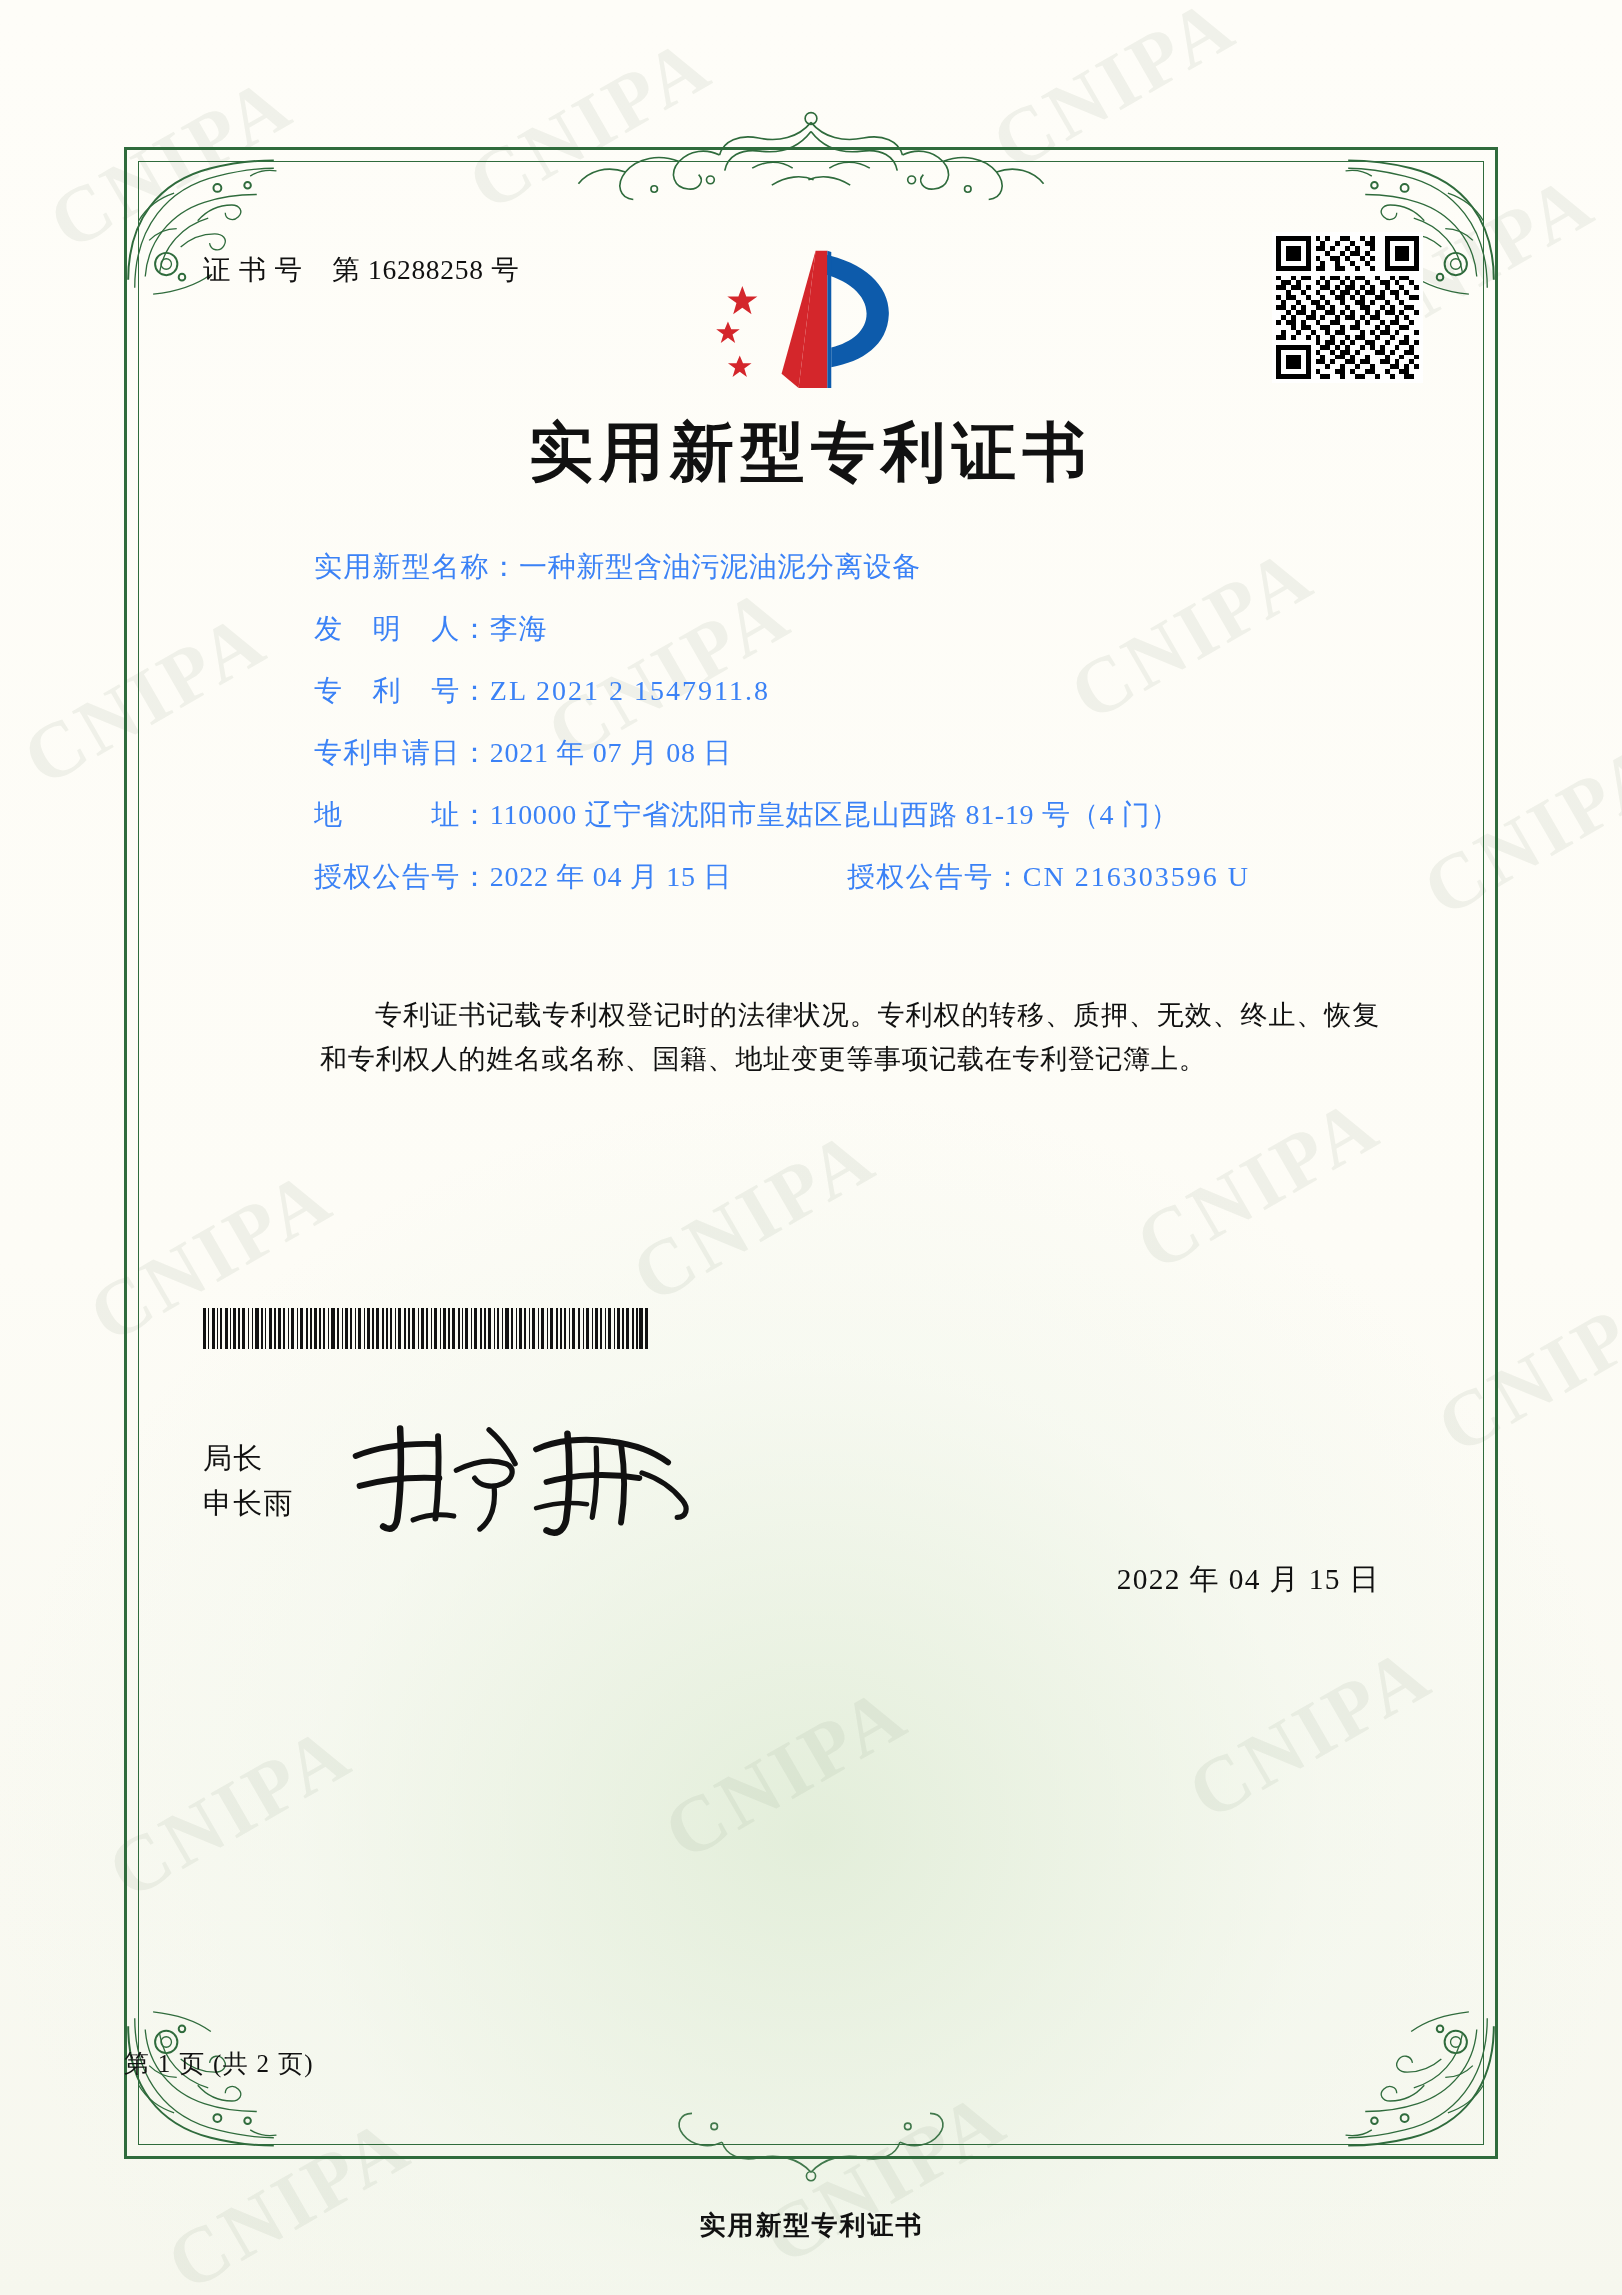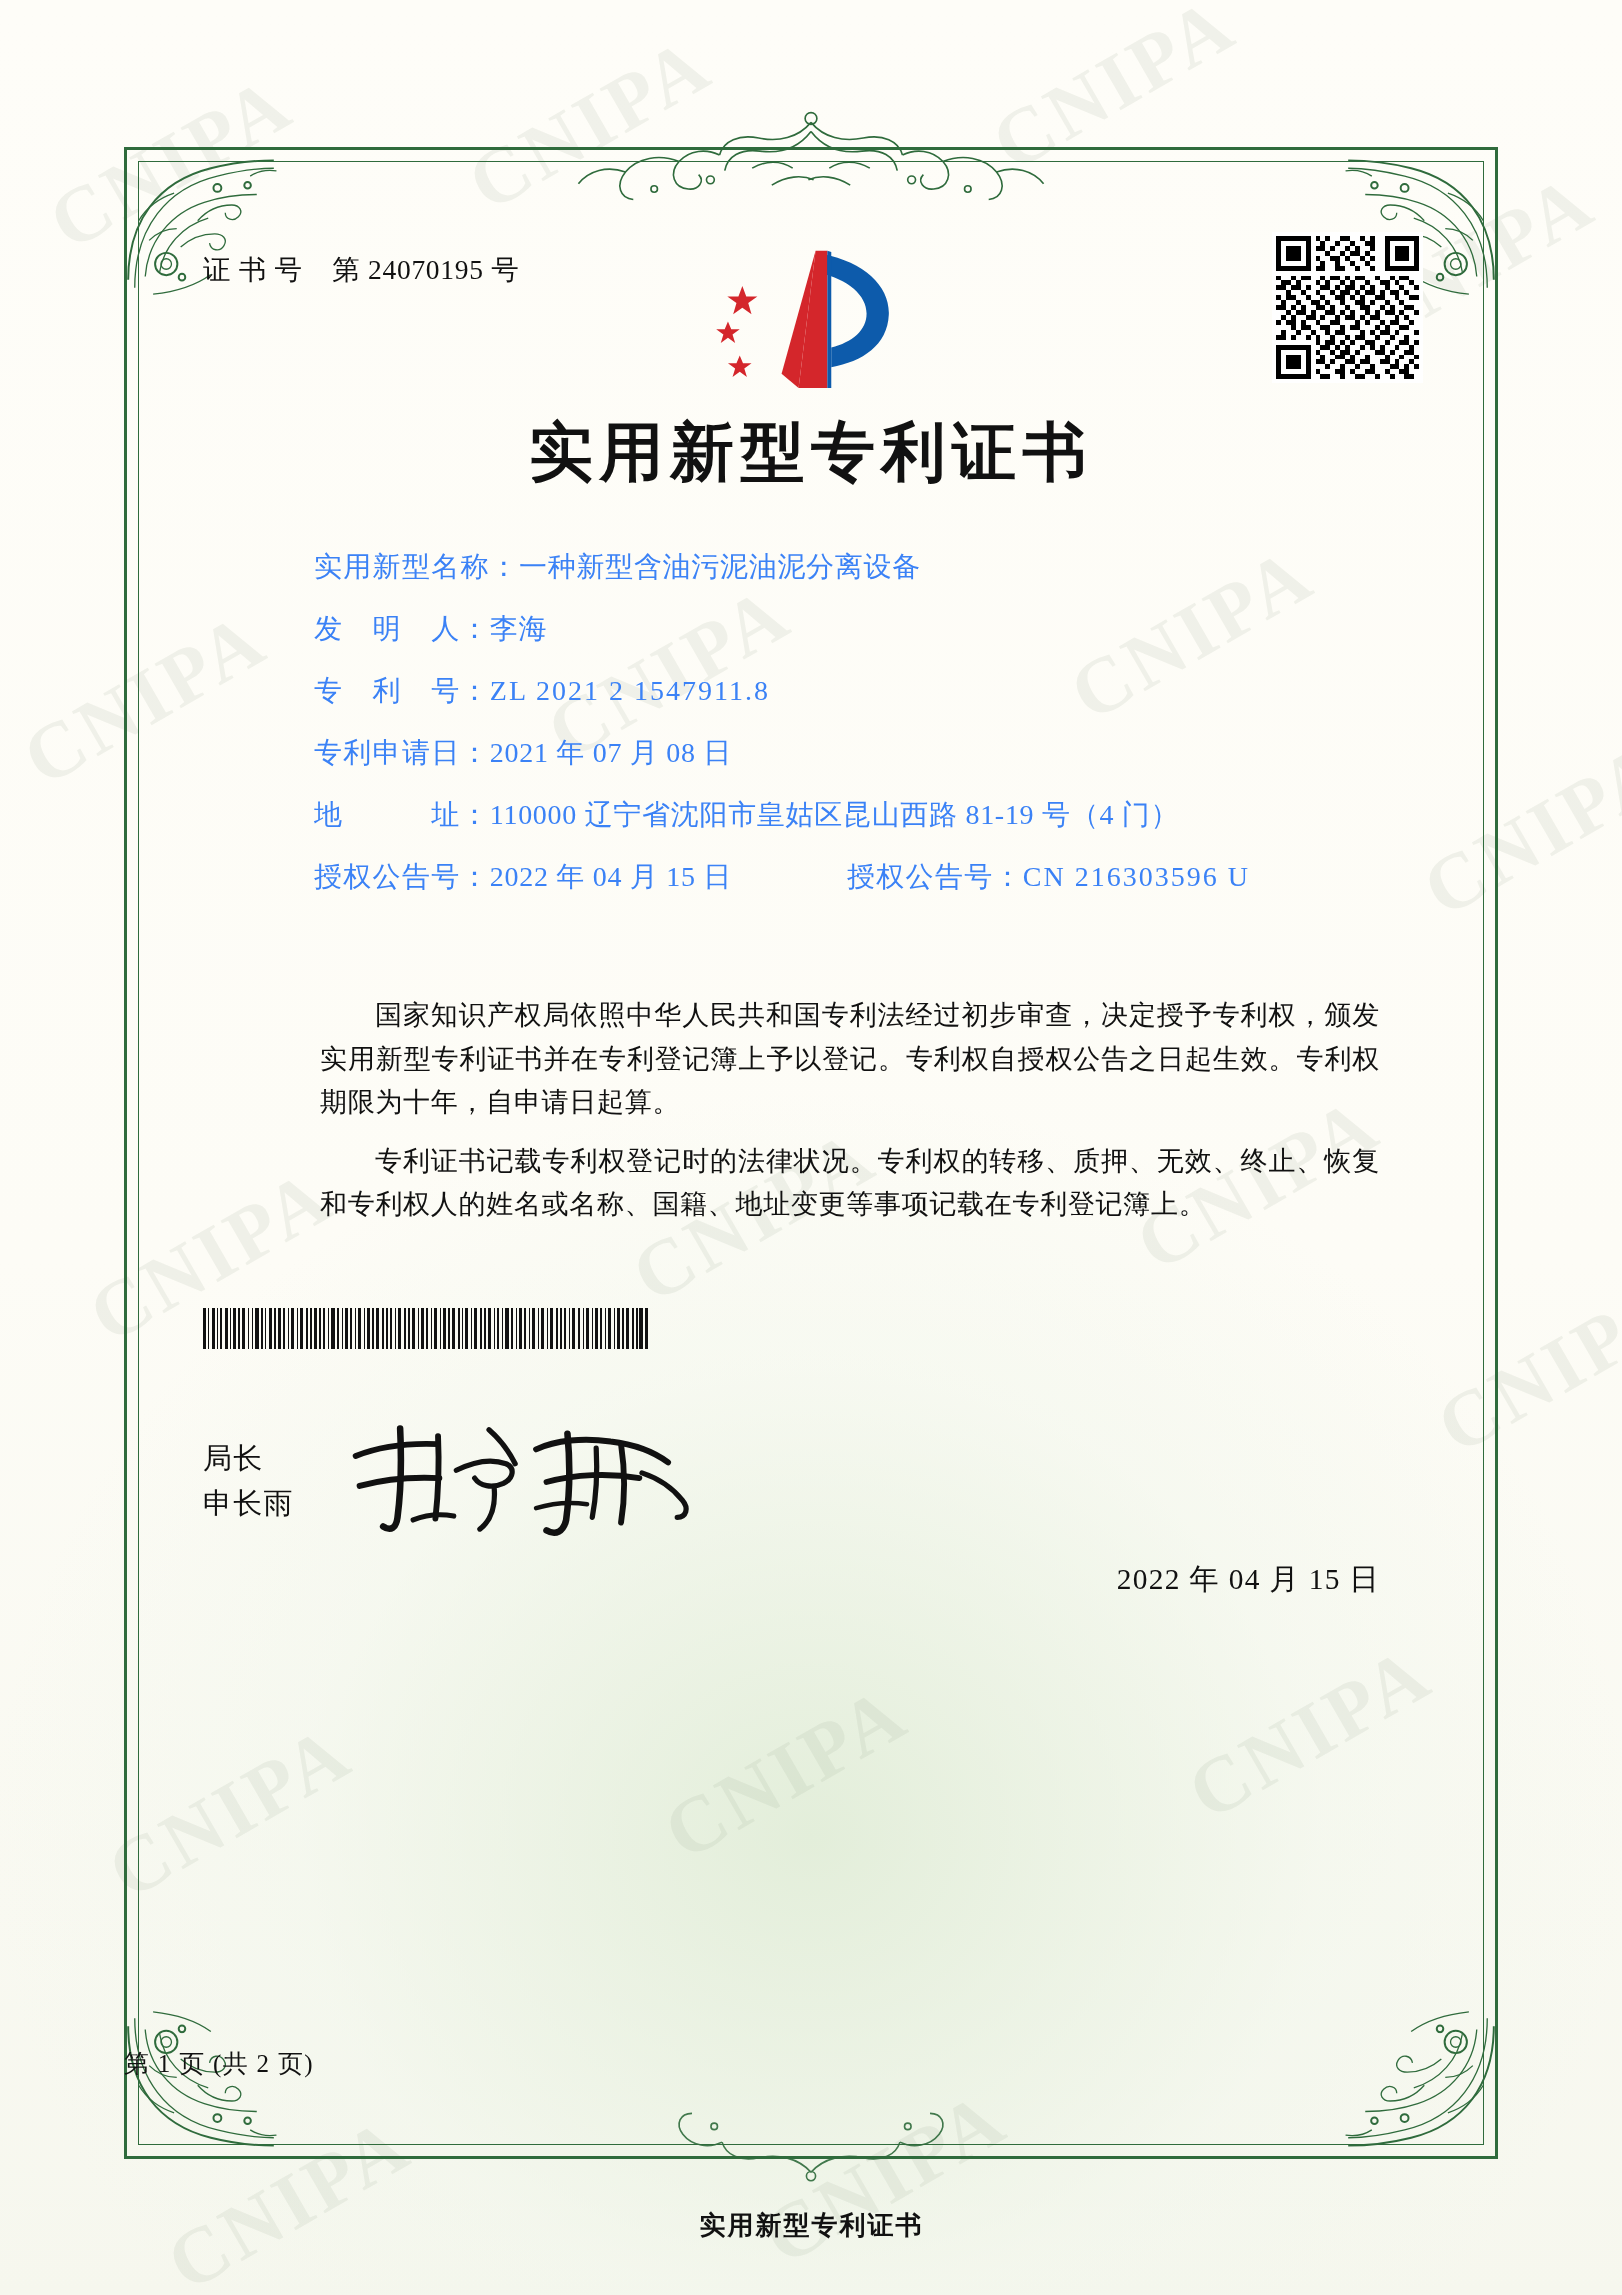--- a/index.html
+++ b/index.html
@@ -393,21 +393,21 @@
         <circle cx="528" cy="88" r="5"></circle>
       </svg>
     </div>
   </div>
 
   <div class="content">
 
     <div class="cert-no">
       <span>证 书 号</span>
       <span style="display:inline-block;width:14.4px;"></span>
-      <span>第 24070195 号</span>
+      <span>第 16288258 号</span>
     </div>
 
     <div class="qr">
       <svg viewBox="0 0 29 29" shape-rendering="crispEdges">
         <rect width="29" height="29" fill="#fff"></rect>
         <g fill="#000">
           <rect x="0" y="0" width="7" height="1"></rect>
             <rect x="0" y="6" width="7" height="1"></rect>
           <rect x="0" y="0" width="1" height="7"></rect>
             <rect x="6" y="0" width="1" height="7"></rect>
@@ -685,21 +685,20 @@
       <div class="field-row">
         <span class="field-label">授权公告号：</span>
         <span class="field-value">2022 年 04 月 15 日</span>
         <span class="pub-gap"></span>
         <span class="field-label">授权公告号：</span>
         <span class="field-value mono">CN 216303596 U</span>
       </div>
     </div>
 
     <div class="paragraphs">
-      <p>国家知识产权局依照中华人民共和国专利法经过初步审查，决定授予专利权，颁发实用新型专利证书并在专利登记簿上予以登记。专利权自授权公告之日起生效。专利权期限为十年，自申请日起算。</p>
       <p>专利证书记载专利权登记时的法律状况。专利权的转移、质押、无效、终止、恢复和专利权人的姓名或名称、国籍、地址变更等事项记载在专利登记簿上。</p>
     </div>
 
     <div class="barcode">
       <svg viewBox="0 0 680 62" shape-rendering="crispEdges">
         <g fill="#111">
           <rect x="0" y="0" width="4" height="62"></rect>
             <rect x="7" y="0" width="2" height="62"></rect>
           <rect x="13" y="0" width="5" height="62"></rect>
             <rect x="21" y="0" width="2" height="62"></rect>

